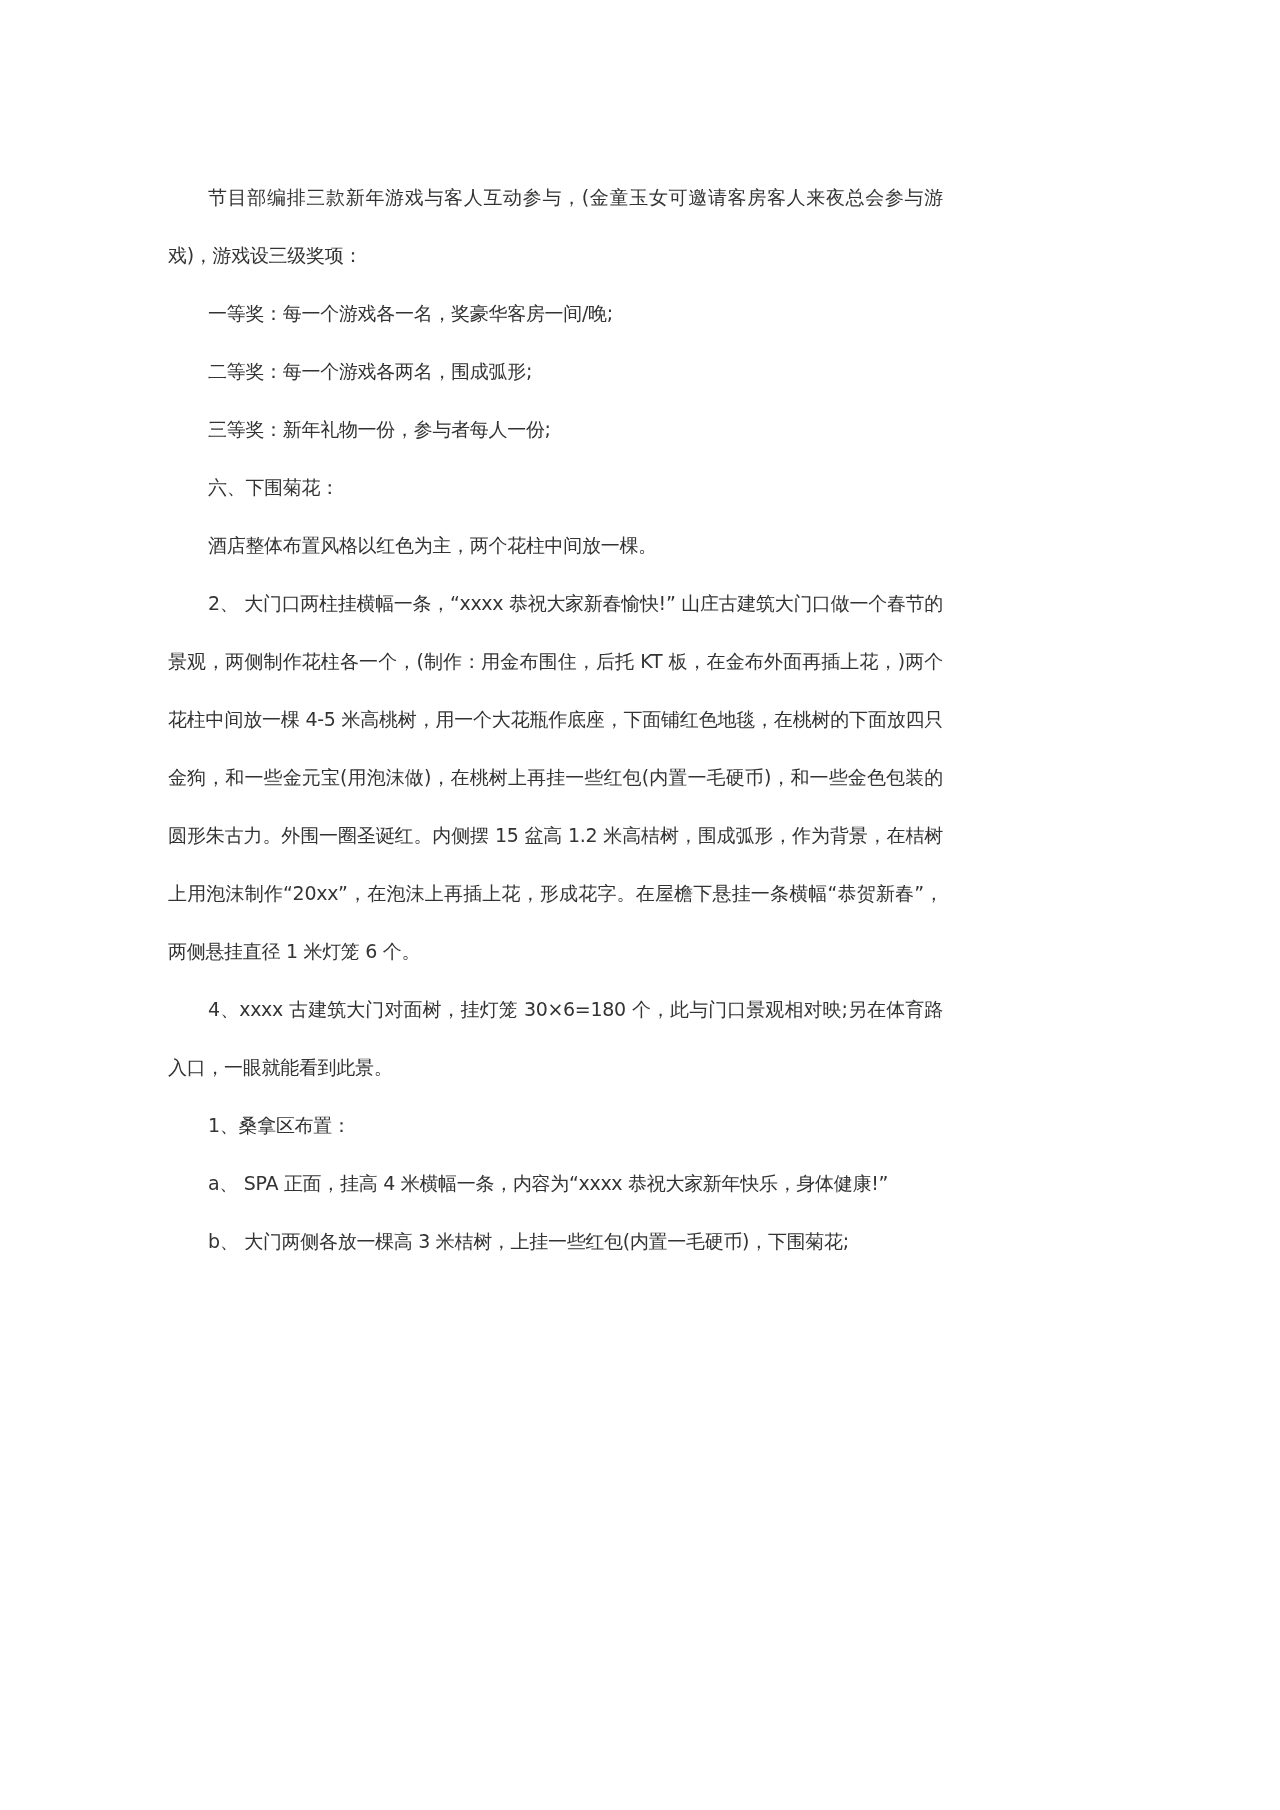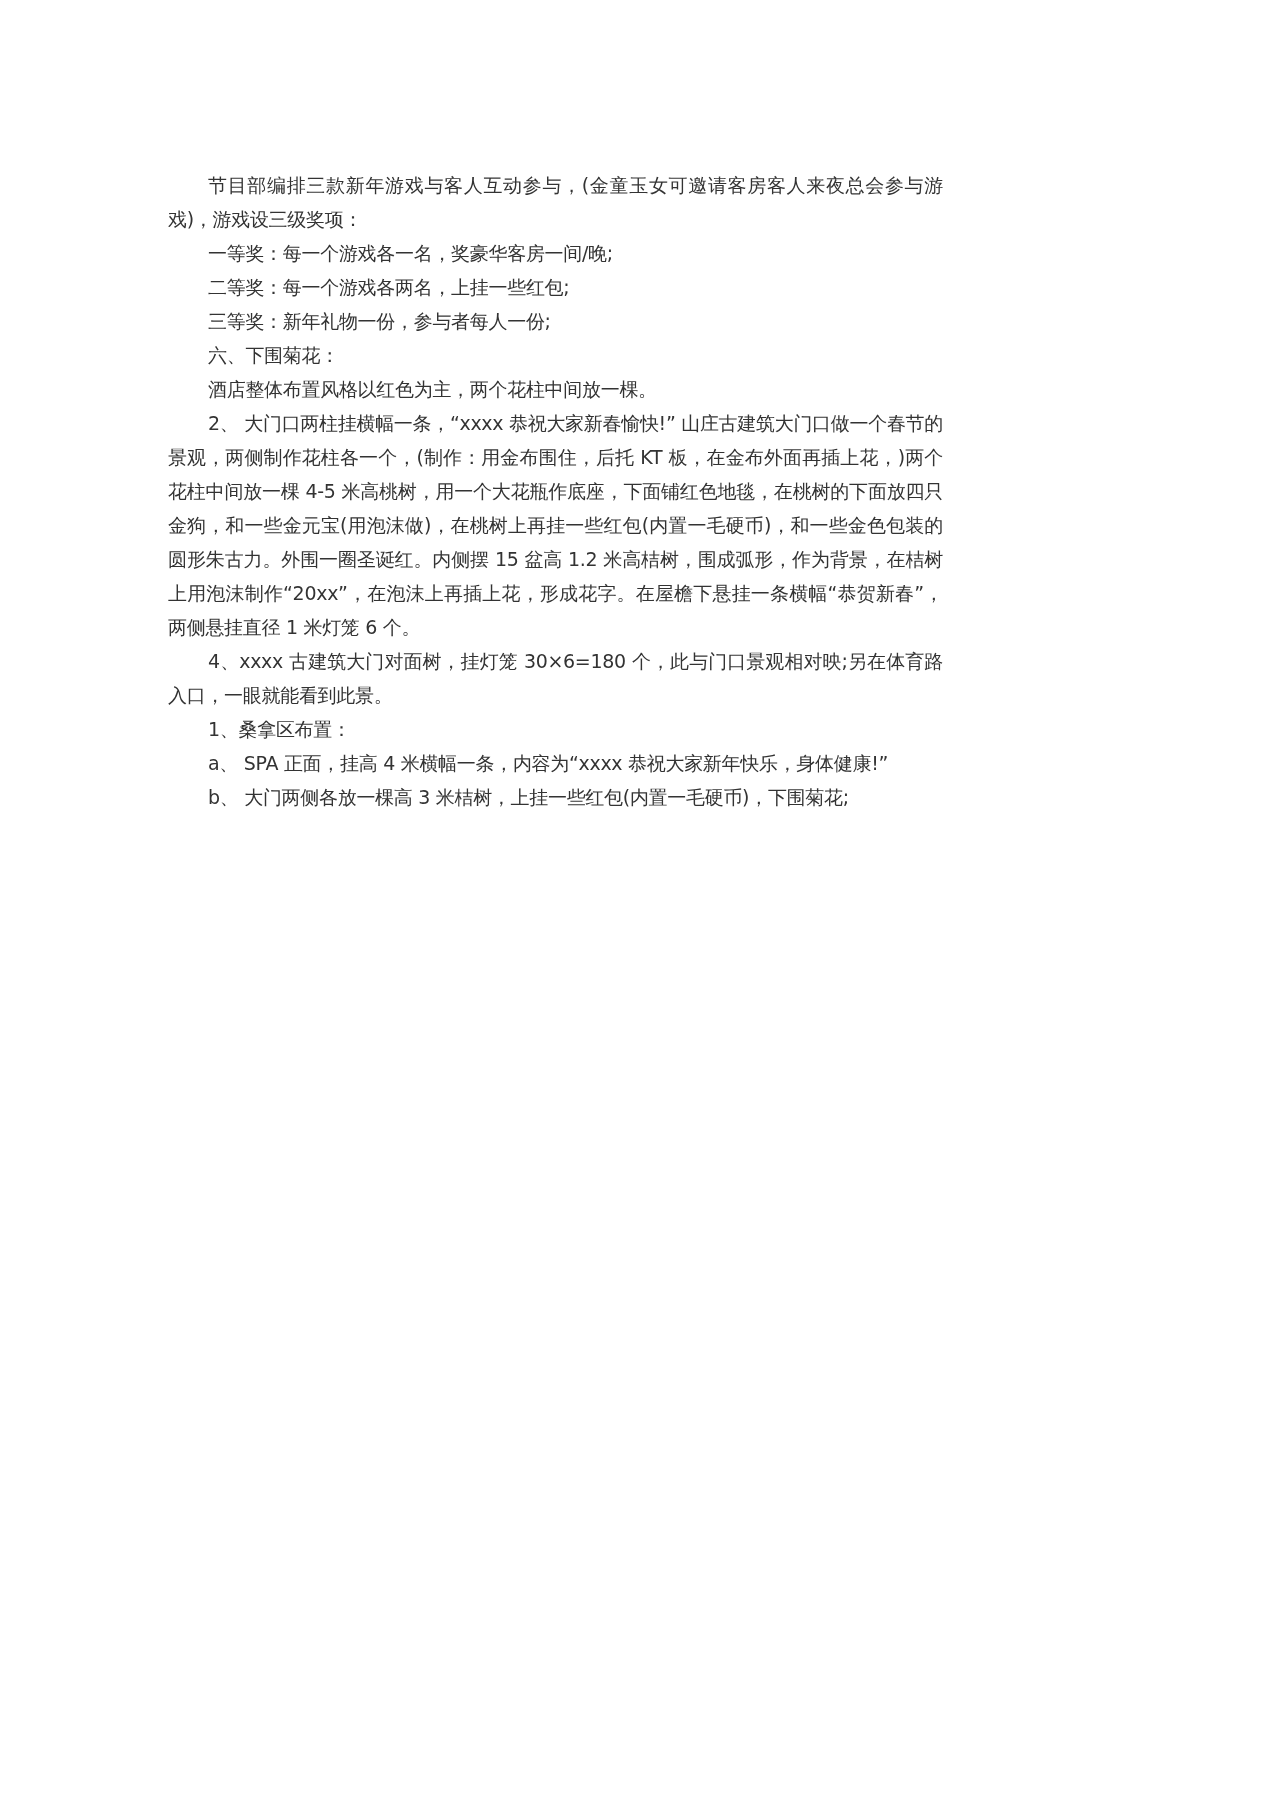--- a/index.html
+++ b/index.html
@@ -5,32 +5,32 @@
   html, body { margin: 0; padding: 0; background: #ffffff; }
   body { width: 1280px; height: 1810px; position: relative; overflow: hidden; }
   .page {
     position: absolute;
     left: 168px;
     top: 168px;
     width: 775px;
     font-family: "DejaVu Sans", "Liberation Sans", sans-serif;
     font-size: 19px;
     color: #333333;
-    line-height: 34px;
+    line-height: 58px;
     letter-spacing: -0.3px;
   }
   .para { margin: 0; text-indent: 40px; text-align: justify; }
 </style>
 </head>
 <body>
 
 <div class="page">
   <p class="para">节目部编排三款新年游戏与客人互动参与，(金童玉女可邀请客房客人来夜总会参与游戏)，游戏设三级奖项：</p>
   <p class="para">一等奖：每一个游戏各一名，奖豪华客房一间/晚;</p>
-  <p class="para">二等奖：每一个游戏各两名，上挂一些红包;</p>
+  <p class="para">二等奖：每一个游戏各两名，围成弧形;</p>
   <p class="para">三等奖：新年礼物一份，参与者每人一份;</p>
   <p class="para">六、下围菊花：</p>
   <p class="para">酒店整体布置风格以红色为主，两个花柱中间放一棵。</p>
   <p class="para">2、 大门口两柱挂横幅一条，“xxxx 恭祝大家新春愉快!” 山庄古建筑大门口做一个春节的景观，两侧制作花柱各一个，(制作：用金布围住，后托 KT 板，在金布外面再插上花，)两个花柱中间放一棵 4-5 米高桃树，用一个大花瓶作底座，下面铺红色地毯，在桃树的下面放四只金狗，和一些金元宝(用泡沫做)，在桃树上再挂一些红包(内置一毛硬币)，和一些金色包装的圆形朱古力。外围一圈圣诞红。内侧摆 15 盆高 1.2 米高桔树，围成弧形，作为背景，在桔树上用泡沫制作“20xx”，在泡沫上再插上花，形成花字。在屋檐下悬挂一条横幅“恭贺新春”，两侧悬挂直径 1 米灯笼 6 个。</p>
   <p class="para">4、xxxx 古建筑大门对面树，挂灯笼 30×6=180 个，此与门口景观相对映;另在体育路入口，一眼就能看到此景。</p>
   <p class="para">1、桑拿区布置：</p>
   <p class="para">a、 SPA 正面，挂高 4 米横幅一条，内容为“xxxx 恭祝大家新年快乐，身体健康!”</p>
   <p class="para">b、 大门两侧各放一棵高 3 米桔树，上挂一些红包(内置一毛硬币)，下围菊花;</p>
 </div>
 

